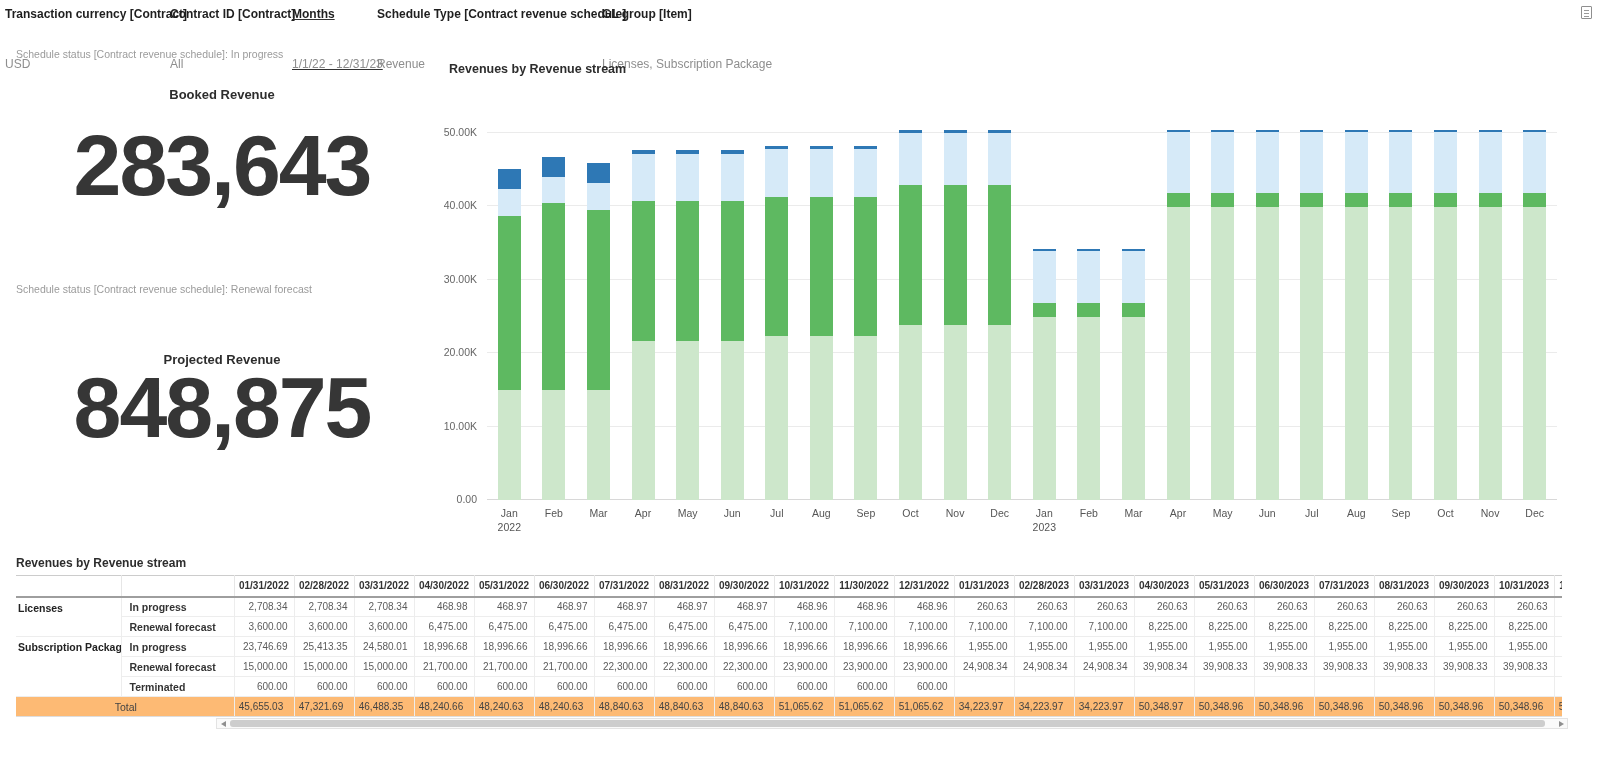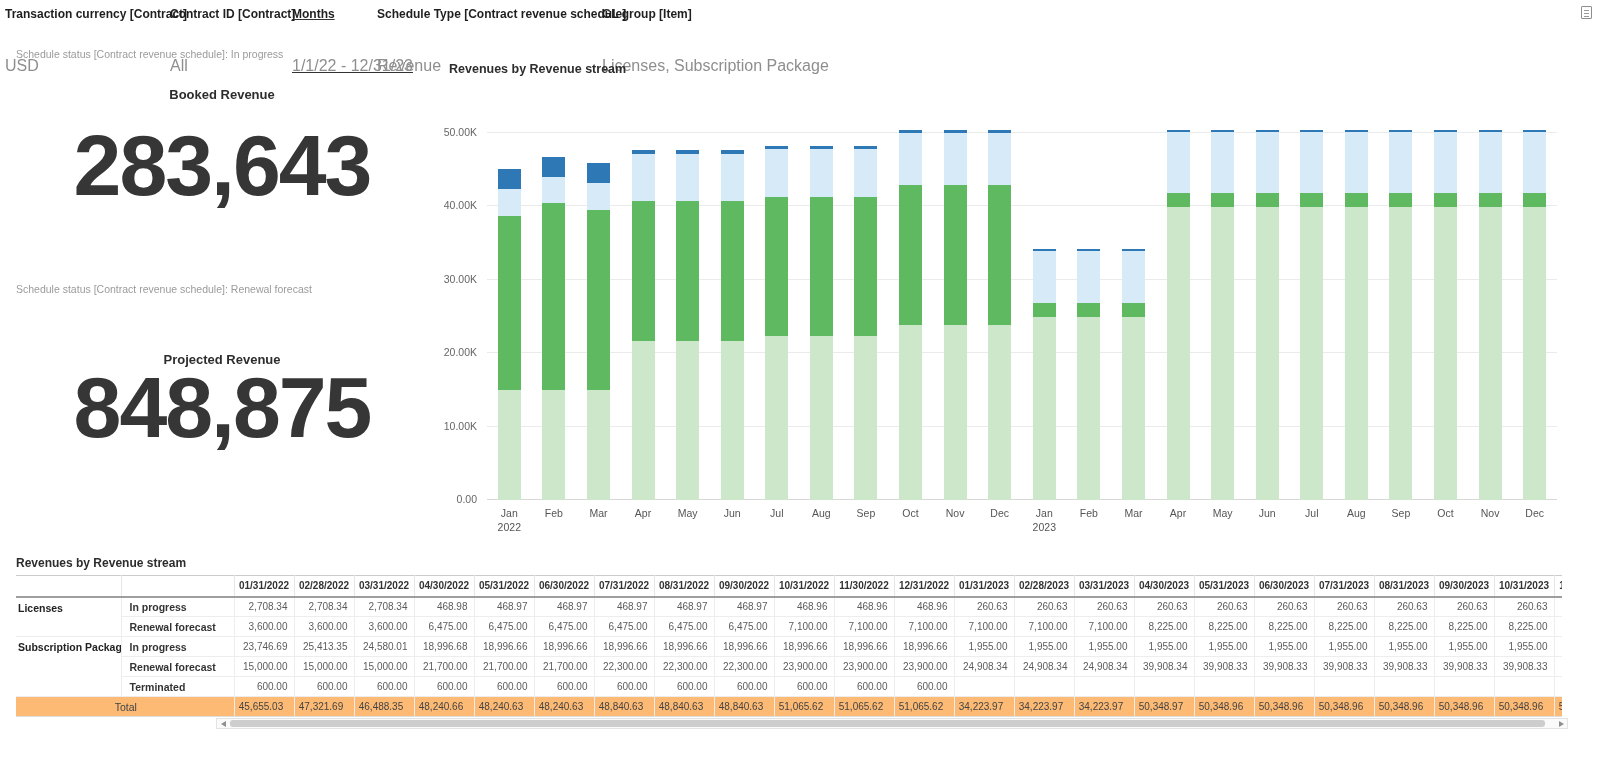--- a/index.html
+++ b/index.html
@@ -9,21 +9,21 @@
     font-family: "Liberation Sans", sans-serif;
     background: #ffffff;
     color: #333;
     overflow: hidden;
   }
 
   
   .filter-bar { position: absolute; top: 0; left: 0; width: 1600px; display: flex; padding: 7px 30px 0 5px; }
   .filter { flex: 0 0 auto; padding-right: 8px; }
   .flabel { font-size: 12px; font-weight: bold; color: #1f1f1f; margin-bottom: 7px; white-space: nowrap; }
-  .fvalue { font-size: 16px; color: #8e8e8e; white-space: nowrap; margin-top: 36px; }
+  .fvalue { font-size: 12px; color: #8e8e8e; white-space: nowrap; margin-top: 36px; }
 
   .export-btn { position: absolute; top: 3px; right: 5px; width: 18px; height: 18px;
     display: flex; align-items: center; justify-content: center; cursor: pointer; }
   .doc-icon { position: relative; width: 11px; height: 13px; border: 1px solid #8f8f8f; border-radius: 1px; background: #fff; }
   .doc-icon::before { content: ""; position: absolute; left: 2px; right: 2px; top: 3px; height: 1px;
     background: #9a9a9a; box-shadow: 0 3px 0 #9a9a9a, 0 6px 0 #9a9a9a; }
 
   
   .kpi-note { position: absolute; left: 16px; font-size: 10.5px; color: #9b9b9b; white-space: nowrap; }
   .kpi-title { position: absolute; left: 16px; width: 412px; text-align: center;

